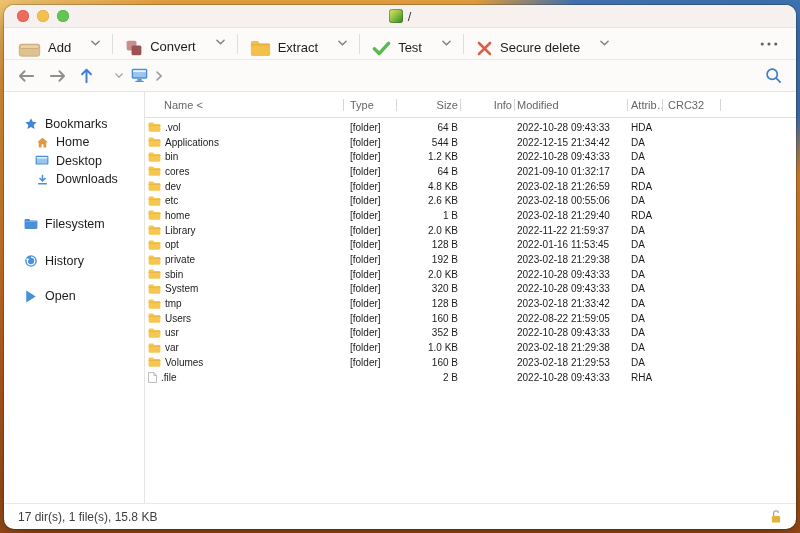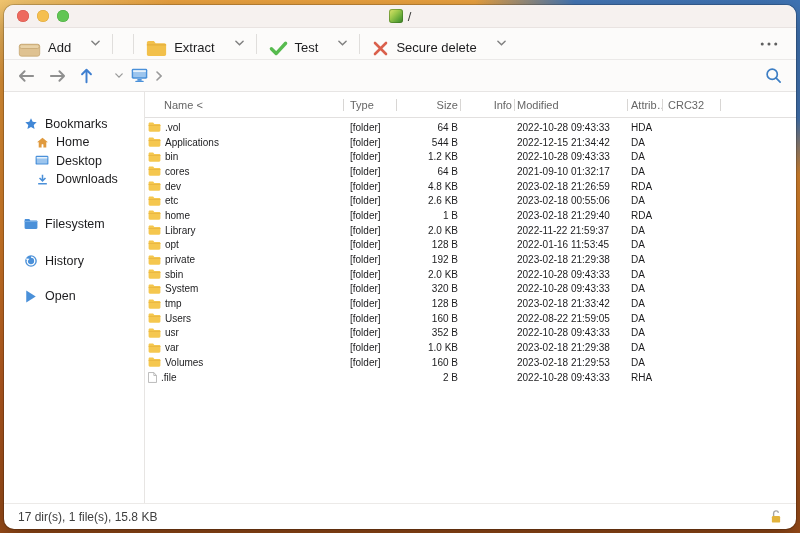--- a/index.html
+++ b/index.html
@@ -110,20 +110,34 @@
           </svg>
       </span>
       <span class="lbl">Add</span>
       <span class="chev">
         <svg width="9" height="6" viewBox="0 0 10 6">
             <path fill="none" stroke="#808080" stroke-width="1.6" stroke-linecap="round" d="M1 1l4 4 4-4"></path>
           </svg>
       </span>
     </div>
     <div class="tsep"></div>
+    <div class="tbtn">
+      <span class="ic">
+        <svg width="18" height="18" viewBox="0 0 22 22">
+            <rect x="2" y="2" width="12" height="12" rx="2" fill="#c8908b"></rect>
+            <rect x="8" y="8" width="12" height="12" rx="2" fill="#9d5353"></rect>
+          </svg>
+      </span>
+      <span class="lbl">Convert</span>
+      <span class="chev">
+        <svg width="9" height="6" viewBox="0 0 10 6">
+            <path fill="none" stroke="#808080" stroke-width="1.6" stroke-linecap="round" d="M1 1l4 4 4-4"></path>
+          </svg>
+      </span>
+    </div>
     <div class="tsep"></div>
     <div class="tbtn">
       <span class="ic">
         <svg width="21" height="17" viewBox="0 0 24 19">
             <path fill="#f2c04b" d="M1 3c0-1.1.9-2 2-2h6l2 2.5h10c1.1 0 2 .9 2 2V16c0 1.1-.9 2-2 2H3c-1.1 0-2-.9-2-2z"></path>
             <path fill="#e4af3d" d="M1 4.5h22v1.6H1z"></path>
           </svg>
       </span>
       <span class="lbl">Extract</span>
       <span class="chev">

